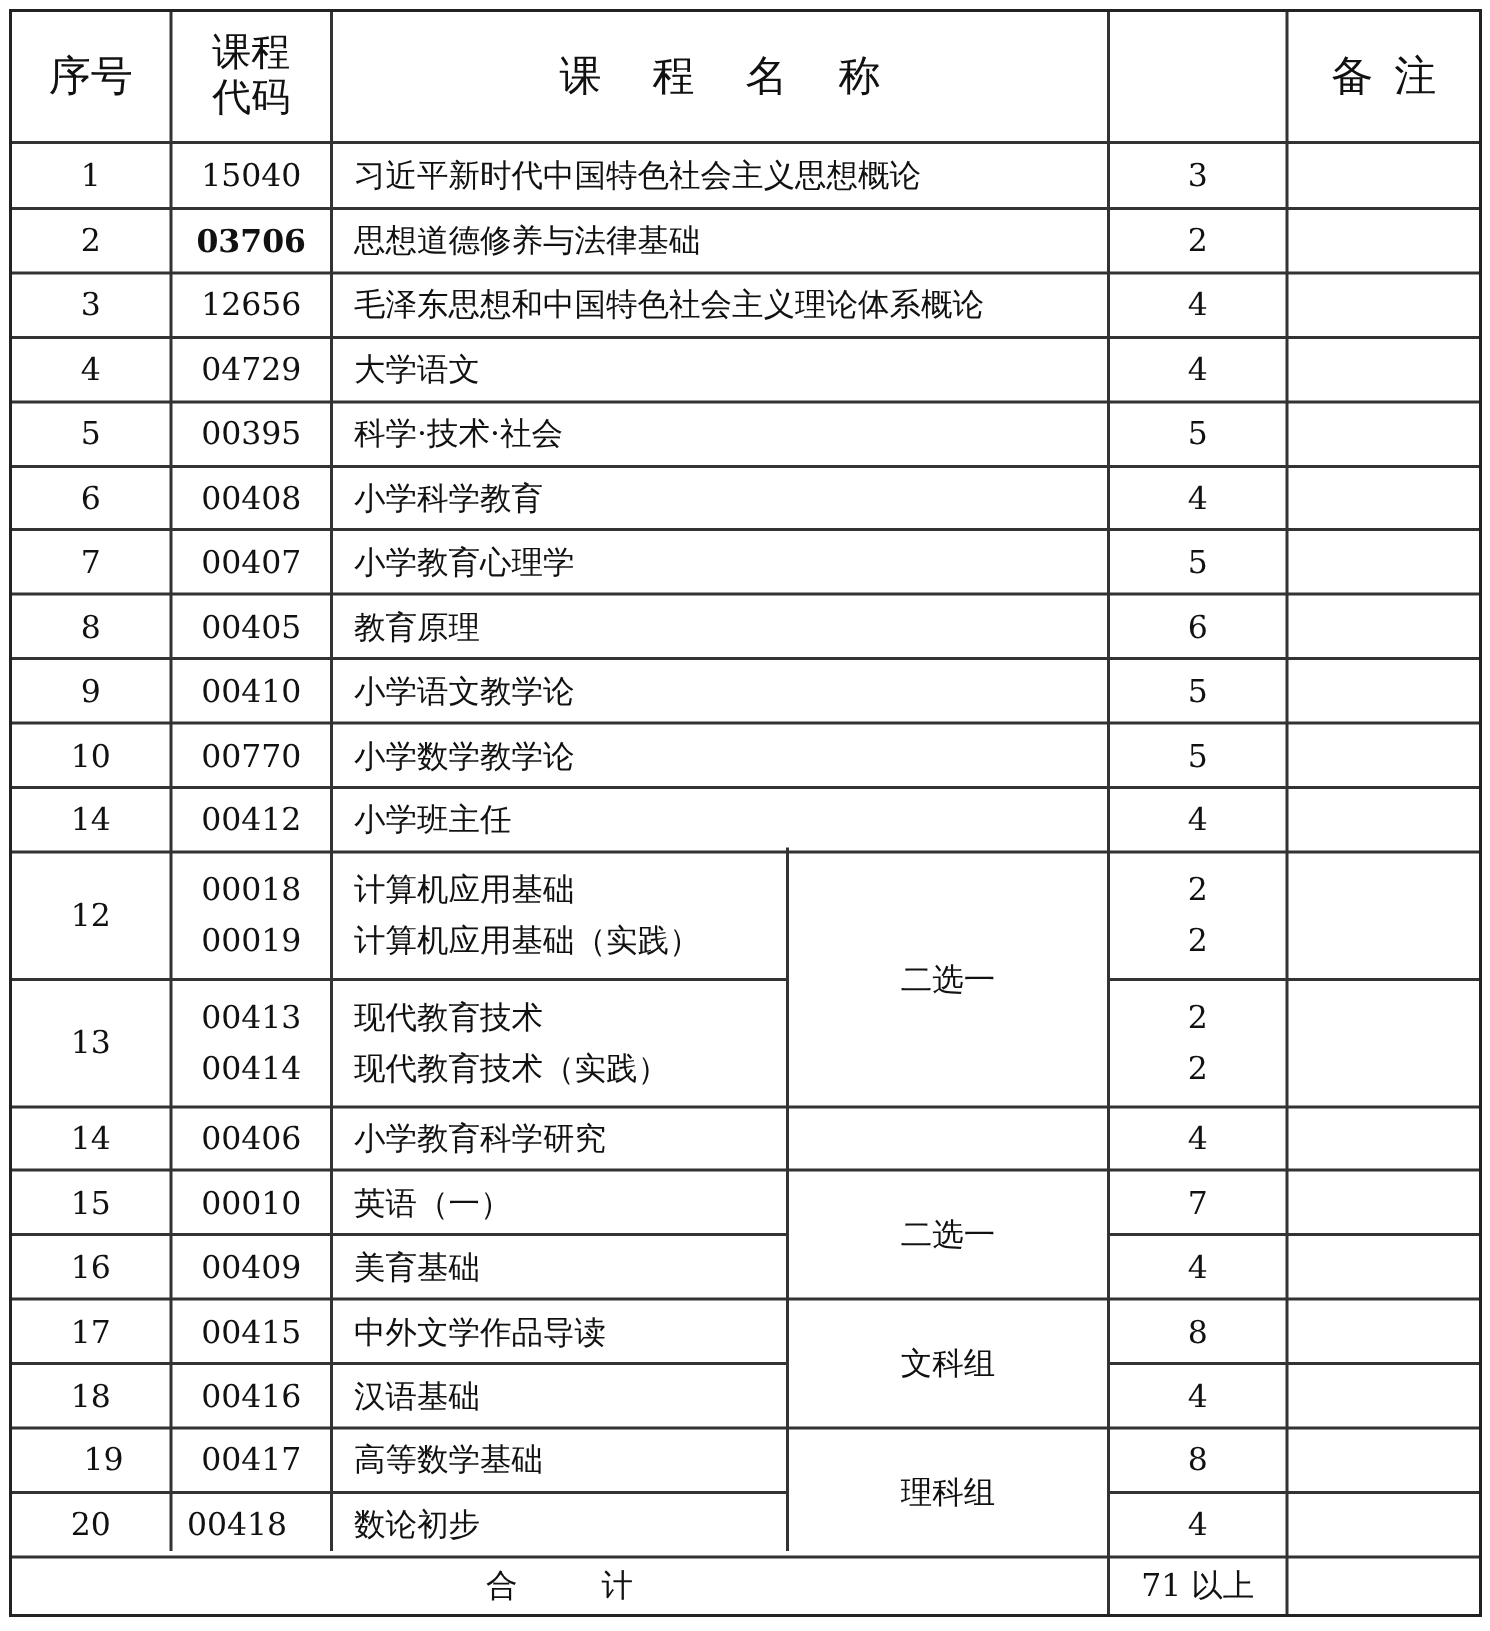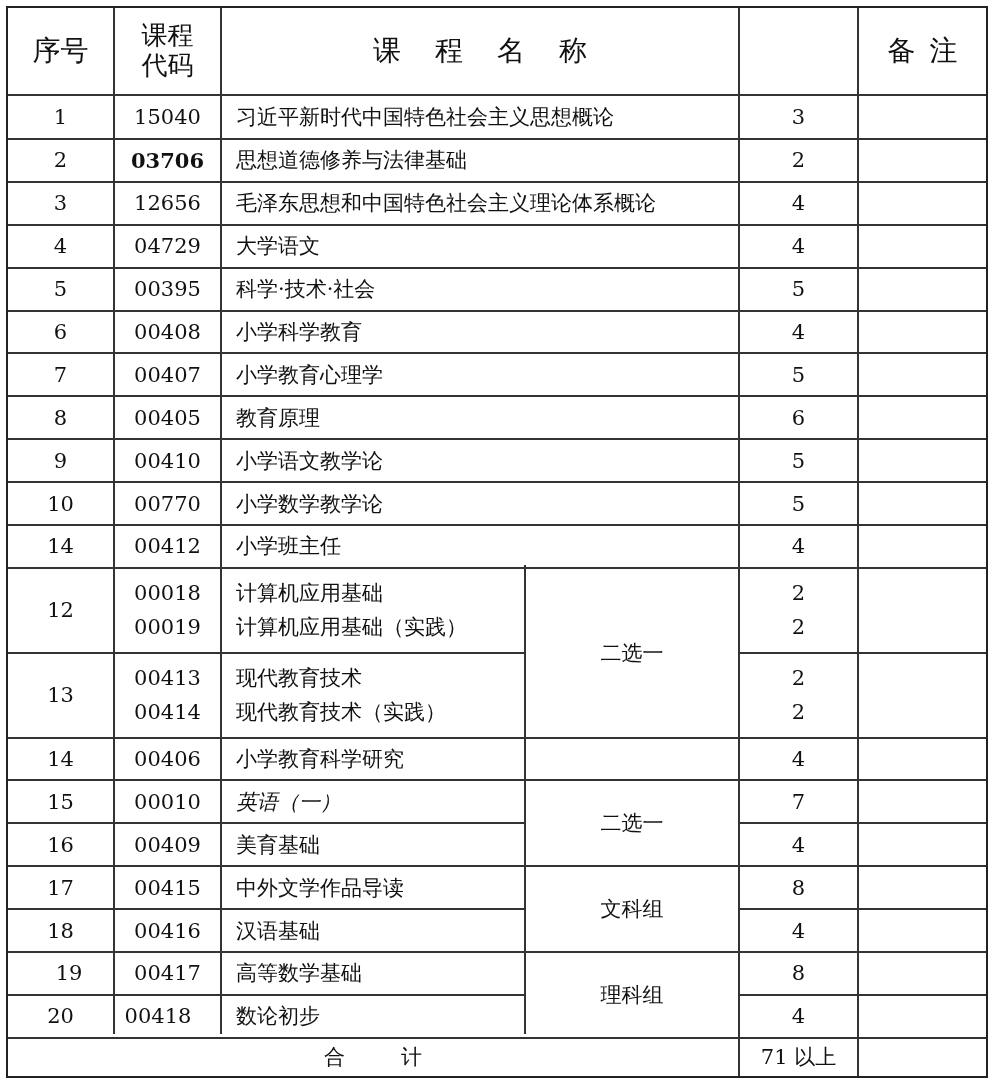--- a/index.html
+++ b/index.html
@@ -125,21 +125,21 @@
       <div class="cell" style="left: 851px; top: 644.7px; width: 127px; height: 84.8px;"></div>
       <div class="hl" style="left: 0px; top: 728.5px; width: 978px;"></div>
       <div class="cell" style="left: 518px; top: 559.9px; width: 212px; height: 169.6px;">二选一</div>
       <div class="cell" style="left: 0px; top: 729.5px; width: 105px; height: 42.9px;">14</div>
       <div class="cell" style="left: 107px; top: 729.5px; width: 105px; height: 42.9px;">00406</div>
       <div class="cell left" style="left: 214px; top: 729.5px; width: 302px; height: 42.9px;">小学教育科学研究</div>
       <div class="cell" style="left: 732px; top: 729.5px; width: 117px; height: 42.9px;">4</div>
       <div class="hl" style="left: 0px; top: 771.4px; width: 978px;"></div>
       <div class="cell" style="left: 0px; top: 772.4px; width: 105px; height: 42.9px;">15</div>
       <div class="cell" style="left: 107px; top: 772.4px; width: 105px; height: 42.9px;">00010</div>
-      <div class="cell left" style="left: 214px; top: 772.4px; width: 302px; height: 42.9px; font-style: italic;">英语（一）</div>
+      <div class="cell left" style="left: 214px; top: 772.4px; width: 302px; height: 42.9px;">英语（一）</div>
       <div class="cell" style="left: 732px; top: 772.4px; width: 117px; height: 42.9px;">7</div>
       <div class="hl" style="left: 0px; top: 814.3px; width: 518px;"></div>
       <div class="hl" style="left: 730px; top: 814.3px; width: 248px;"></div>
       <div class="cell" style="left: 0px; top: 815.3px; width: 105px; height: 42.9px;">16</div>
       <div class="cell" style="left: 107px; top: 815.3px; width: 105px; height: 42.9px;">00409</div>
       <div class="cell left" style="left: 214px; top: 815.3px; width: 302px; height: 42.9px;">美育基础</div>
       <div class="cell" style="left: 732px; top: 815.3px; width: 117px; height: 42.9px;">4</div>
       <div class="hl" style="left: 0px; top: 857.2px; width: 978px;"></div>
       <div class="cell" style="left: 518px; top: 772.4px; width: 212px; height: 85.8px;">二选一</div>
       <div class="cell" style="left: 0px; top: 858.2px; width: 105px; height: 42.9px;">17</div>

